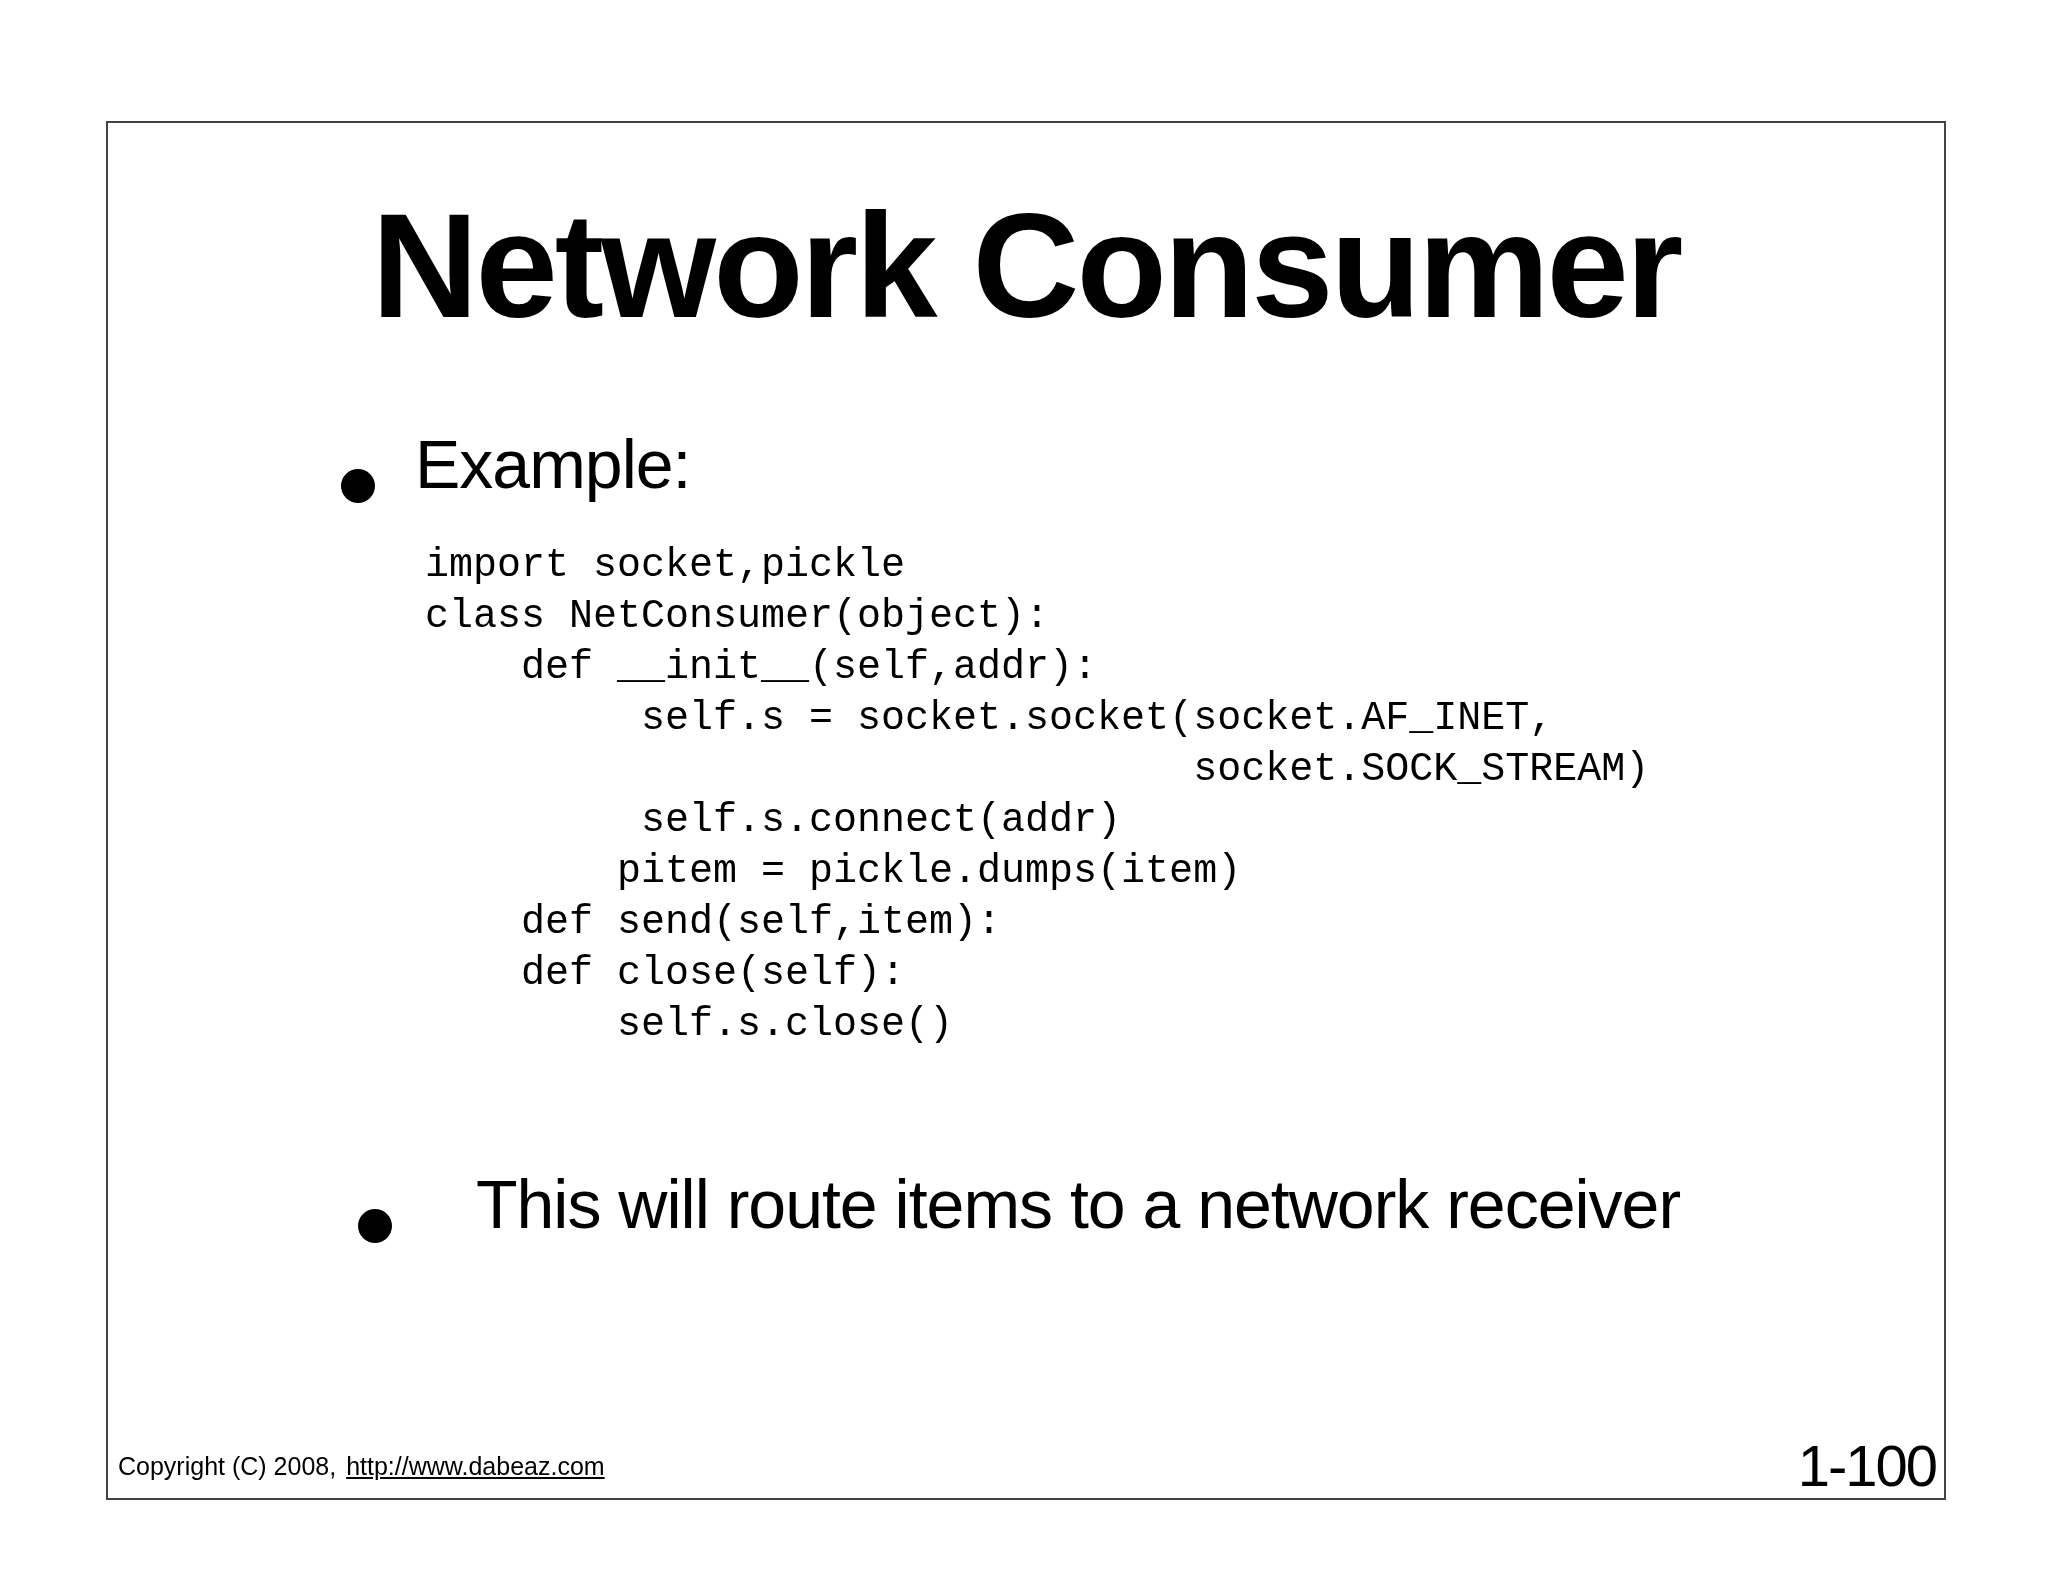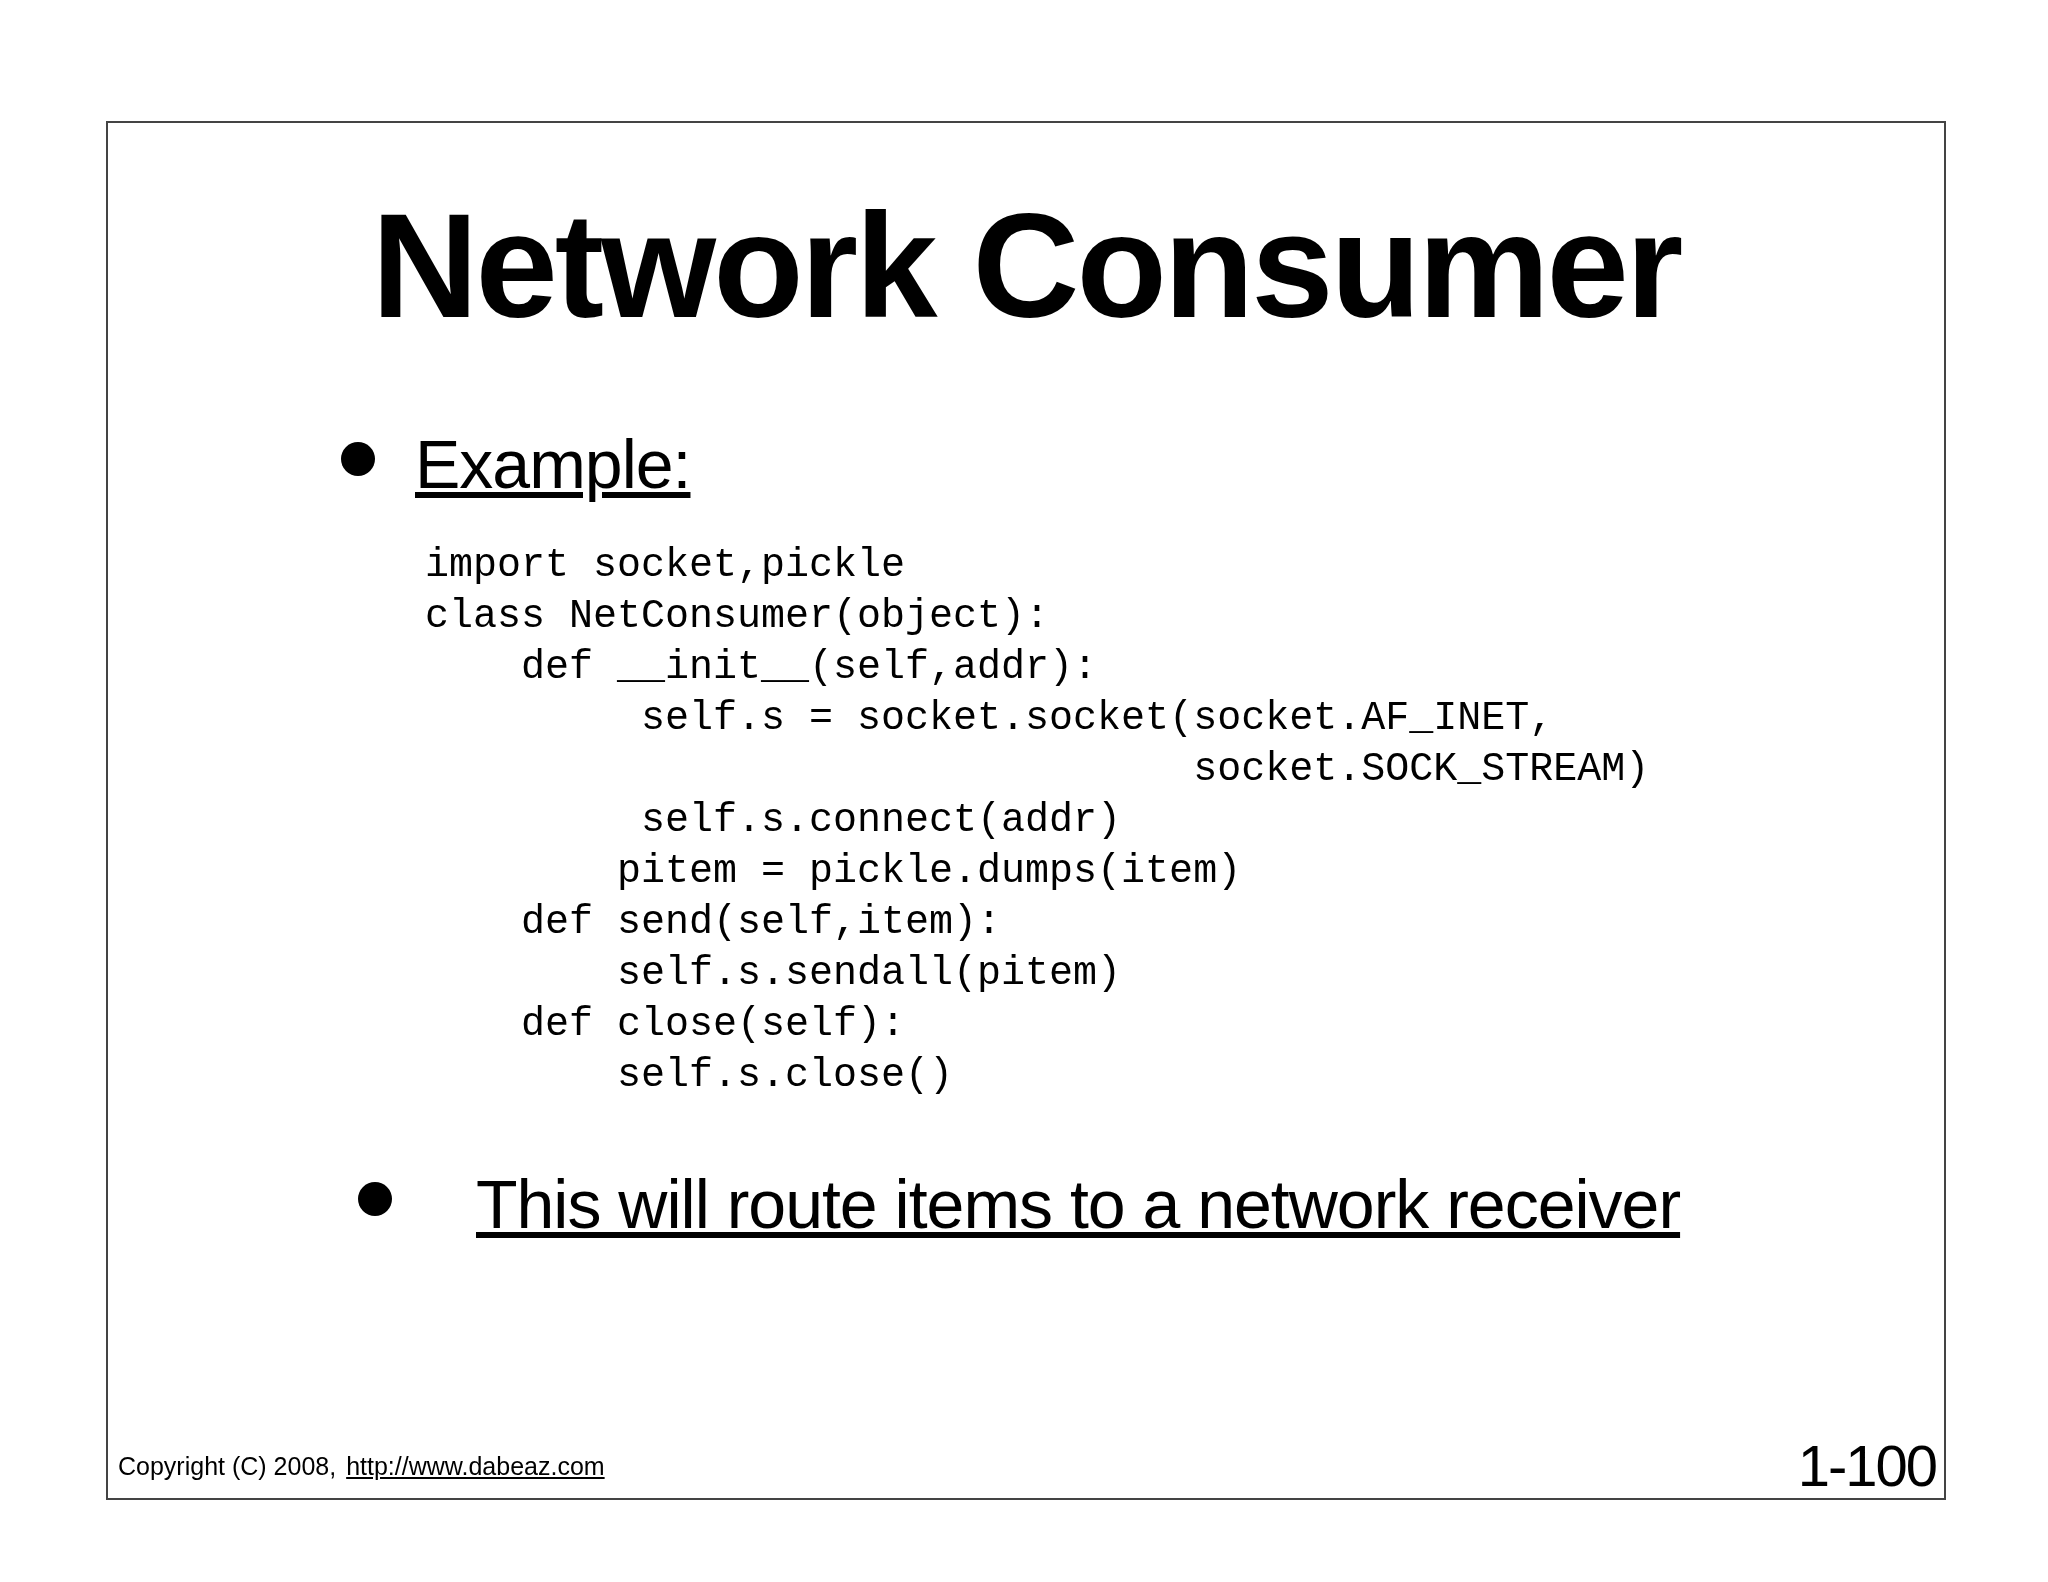--- a/index.html
+++ b/index.html
@@ -26,22 +26,21 @@
     position:absolute; left:106px; top:168px; width:1840px;
     text-align:center;
     font-size:148px;
     letter-spacing:-3px;
     white-space:nowrap;
     line-height:1.05;
   }
   .bullet-row {
     position:absolute;
     display:flex;
-    align-items:flex-start;
-    text-decoration:underline;
+    align-items:flex-end;
   }
   .bullet-dot {
     width:34px; height:34px;
     border-radius:50%;
     background:#000000;
     flex:none;
     margin-top:17px;
     margin-right:40px;
   }
   .bullet-label {
@@ -93,21 +92,20 @@
 
   <div class="code-block">
       <div class="code-line">import socket,pickle</div>
       <div class="code-line">class NetConsumer(object):</div>
       <div class="code-line">    def __init__(self,addr):</div>
       <div class="code-line">         self.s = socket.socket(socket.AF_INET,</div>
       <div class="code-line">                                socket.SOCK_STREAM)</div>
       <div class="code-line">         self.s.connect(addr)</div>
       <div class="code-line">        pitem = pickle.dumps(item)</div>
       <div class="code-line">    def send(self,item):</div>
-      <div class="code-line">        self.s.sendall(pitem)</div>
       <div class="code-line">    def close(self):</div>
       <div class="code-line">        self.s.close()</div>
     </div>
 
   <div class="bullet-row bullet-summary">
     <span class="bullet-dot"></span>
     <span class="bullet-label">This will route items to a network receiver</span>
   </div>
 
   <div class="slide-footer">

